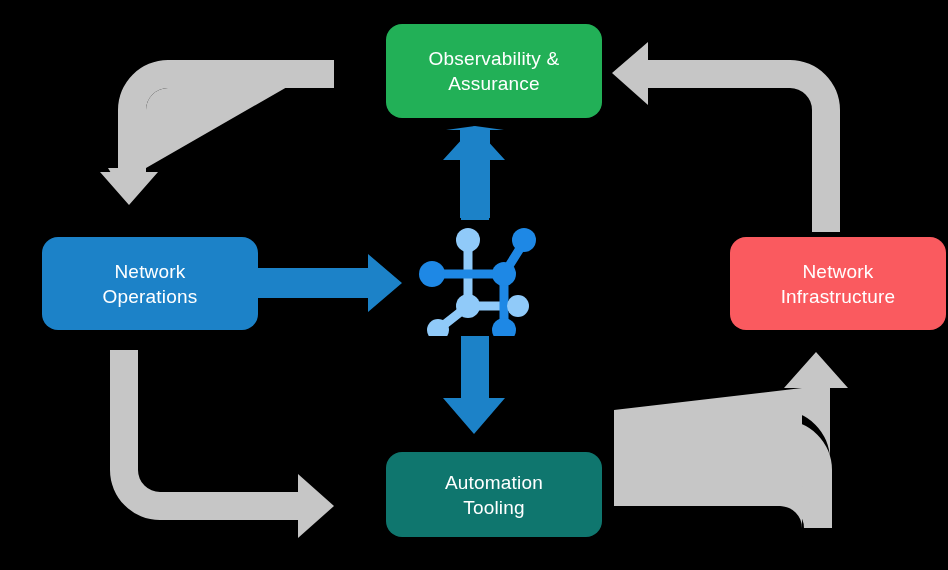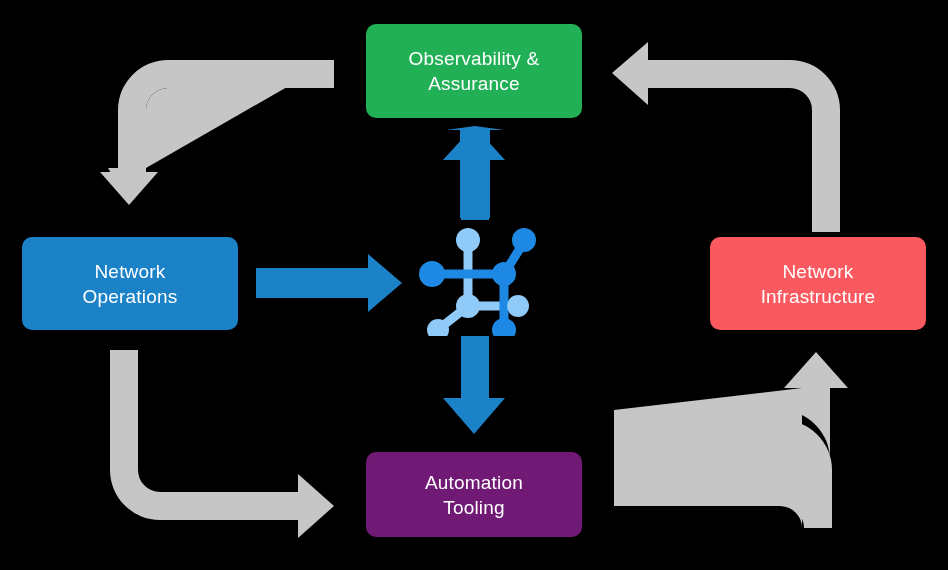--- a/index.html
+++ b/index.html
@@ -13,23 +13,24 @@
     height: 570px;
     background: #000000;
     overflow: hidden;
     font-family: "Liberation Sans", sans-serif;
   }
   .node-box {
     position: absolute;
     display: flex;
     align-items: center;
     justify-content: center;
-    border-radius: 10px;
+    border-radius: 16px;
     box-sizing: border-box;
     text-align: center;
+    margin-left: 20px;
   }
   .node-label {
     color: #ffffff;
     font-size: 19px;
     line-height: 25px;
     font-weight: 400;
     letter-spacing: 0.2px;
     white-space: pre-line;
     font-family: "Liberation Sans", sans-serif;
   }
@@ -135,18 +136,18 @@
   <div class="node-box" id="box-operations" style="background: rgb(28, 130, 200);">
     <span class="node-label" style="color: rgb(255, 255, 255);">Network
 Operations</span>
   </div>
 
   <div class="node-box" id="box-infrastructure" style="background: rgb(250, 90, 95);">
     <span class="node-label" style="color: rgb(255, 255, 255);">Network
 Infrastructure</span>
   </div>
 
-  <div class="node-box" id="box-automation" style="background: #701a75;">
+  <div class="node-box" id="box-automation" style="background: #0f766e;">
     <span class="node-label" style="color: rgb(255, 255, 255);">Automation
 Tooling</span>
   </div>
 
 </div>
 
 </body></html>

